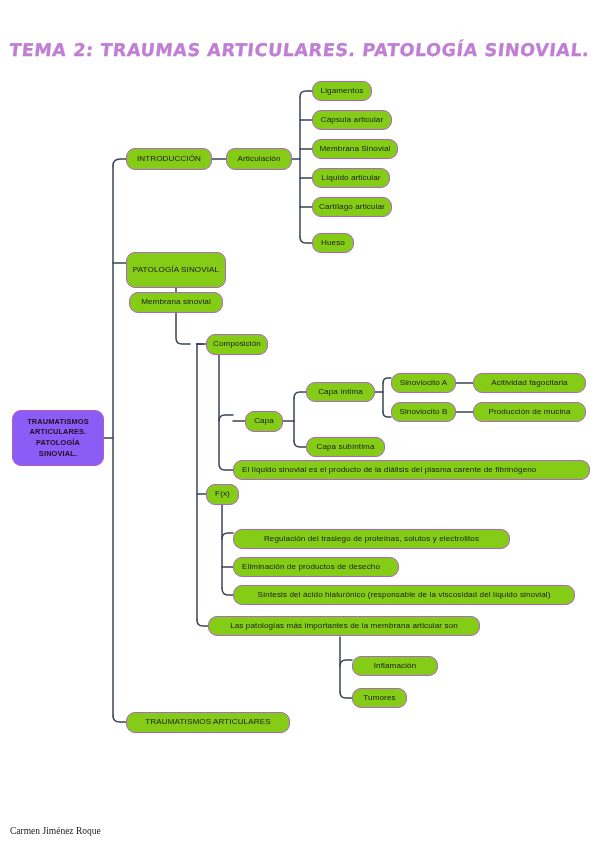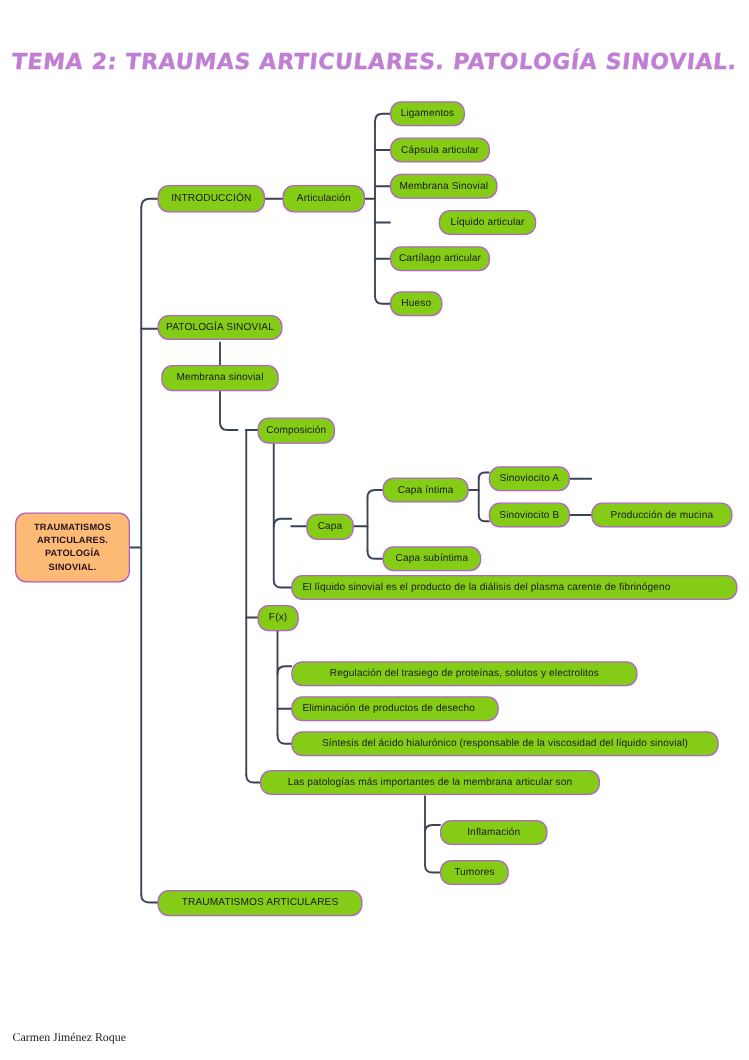--- a/index.html
+++ b/index.html
@@ -41,21 +41,21 @@
     padding:0 6px;
     text-align:center;
     white-space:nowrap;
     letter-spacing:.1px;
   }
   .node.left-align{justify-content:flex-start;text-align:left;padding-left:8px;}
 
   .root{
     position:absolute;
     box-sizing:border-box;
-    background:#fdba74;
+    background:#8b5cf6;
     border:1.6px solid #b05cc0;
     border-radius:9px;
     color:#201020;
     font-size:7.4px;
     font-weight:bold;
     line-height:1.45;
     letter-spacing:.15px;
     display:flex;align-items:center;justify-content:center;
     text-align:center;
     padding:0 4px;
@@ -137,38 +137,39 @@
 
   <div class="root" style="left:12px;top:410px;width:92px;height:56px;">TRAUMATISMOS ARTICULARES. PATOLOGÍA SINOVIAL.</div>
 
   <div class="node" style="left:126px;top:148px;width:86px;height:22px;">INTRODUCCIÓN</div>
 
   <div class="node" style="left:226px;top:148px;width:66px;height:22px;">Articulación</div>
 
   <div class="node" style="left:312px;top:81px;width:60px;height:20px;">Ligamentos</div>
   <div class="node" style="left:312px;top:110px;width:80px;height:20px;">Cápsula articular</div>
   <div class="node" style="left:312px;top:139px;width:86px;height:20px;">Membrana Sinovial</div>
-  <div class="node" style="left:312px;top:168px;width:78px;height:20px;margin-left:39px;">Líquido articular</div>
+  <div class="node" style="left:312px;top:168px;width:78px;height:20px;">Líquido articular</div>
   <div class="node" style="left:312px;top:197px;width:80px;height:20px;">Cartílago articular</div>
   <div class="node" style="left:312px;top:233px;width:42px;height:20px;">Hueso</div>
 
-  <div class="node" style="left:126px;top:252px;width:100px;height:20px;">PATOLOGÍA SINOVIAL</div>
+  <div class="node" style="left:126px;top:252px;width:100px;height:36px;">PATOLOGÍA SINOVIAL</div>
 
   <div class="node" style="left:129px;top:292px;width:94px;height:21px;">Membrana sinovial</div>
 
   <div class="node" style="left:206px;top:334px;width:62px;height:21px;">Composición</div>
 
   <div class="node" style="left:245px;top:411px;width:38px;height:21px;">Capa</div>
 
   <div class="node" style="left:306px;top:382px;width:69px;height:20px;">Capa íntima</div>
   <div class="node" style="left:306px;top:437px;width:79px;height:20px;">Capa subíntima</div>
 
   <div class="node" style="left:391px;top:373px;width:65px;height:20px;">Sinoviocito A</div>
   <div class="node" style="left:391px;top:402px;width:65px;height:20px;">Sinoviocito B</div>
 
+  <div class="node" style="left:473px;top:373px;width:113px;height:20px;">Acitividad fagocitaria</div>
   <div class="node left-align" style="left:233px;top:460px;width:357px;height:20px;">El líquido sinovial es el producto de la diálisis del plasma carente de fibrinógeno</div>
 
   <div class="node" style="left:473px;top:402px;width:113px;height:20px;">Producción de mucina</div>
 
   <div class="node" style="left:206px;top:484px;width:33px;height:21px;">F(x)</div>
 
   <div class="node left-align" style="left:233px;top:557px;width:166px;height:20px;">Eliminación de productos de desecho</div>
   <div class="node" style="left:233px;top:529px;width:277px;height:20px;">Regulación del trasiego de proteínas, solutos y electrolitos</div>
   <div class="node" style="left:233px;top:585px;width:342px;height:20px;">Síntesis del ácido hialurónico (responsable de la viscosidad del líquido sinovial)</div>
 

